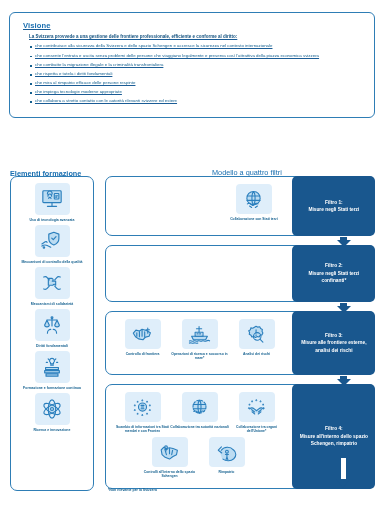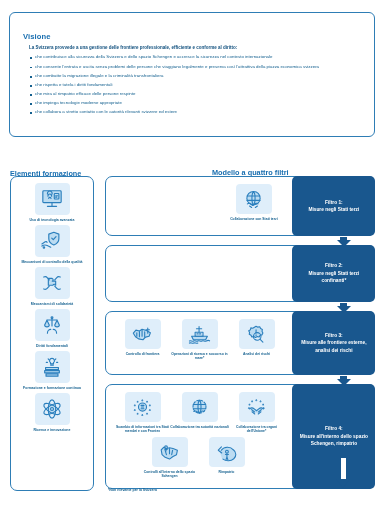--- a/index.html
+++ b/index.html
@@ -7,24 +7,25 @@
     width:384px;height:512px;
     background:#ffffff;
     font-family:"Liberation Sans", sans-serif;
     color:#1a5c96;
     overflow:hidden;
   }
   .page{position:relative;width:384px;height:512px;box-sizing:border-box;}
 
   
   .vision-panel{
-    position:absolute;left:9px;top:12px;width:366px;height:125px;
+    position:absolute;left:9px;top:12px;width:366px;height:106px;
     border:1.4px solid #2e7db5;border-radius:6px;
     box-sizing:border-box;
-    padding:19px 11px 4px 11px;
+    padding:8px 11px 4px 11px;
+    text-decoration:underline;
   }
   .vision-title{
     font-size:7.6px;font-weight:bold;color:#1a6fb0;
     margin:0 0 4px 2px;letter-spacing:.1px;
   }
   .vision-lead{
     font-size:4.5px;font-weight:bold;color:#12517f;
     margin:0 0 4px 8px;line-height:1.2;
   }
   ul.vision-list{list-style:none;margin:0;padding:0 0 0 9px;}
@@ -40,21 +41,21 @@
     width:1.9px;height:1.9px;background:#14608f;
   }
 
   
   .head-left{
     position:absolute;left:10px;top:163px;
     font-size:7.3px;font-weight:bold;color:#1a6fb0;
   }
   .head-right{
     position:absolute;left:196px;top:162px;
-    font-size:7.3px;font-weight:bold;color:#1a6fb0;padding-left:16px;
+    font-size:7.3px;font-weight:normal;color:#1a6fb0;padding-left:16px;
   }
 
   
   .left-col{
     position:absolute;left:10px;top:176px;width:84px;height:315px;
     border:1.4px solid #2e7db5;border-radius:7px;
     box-sizing:border-box;
     display:flex;flex-direction:column;align-items:center;
     padding-top:6px;
   }

